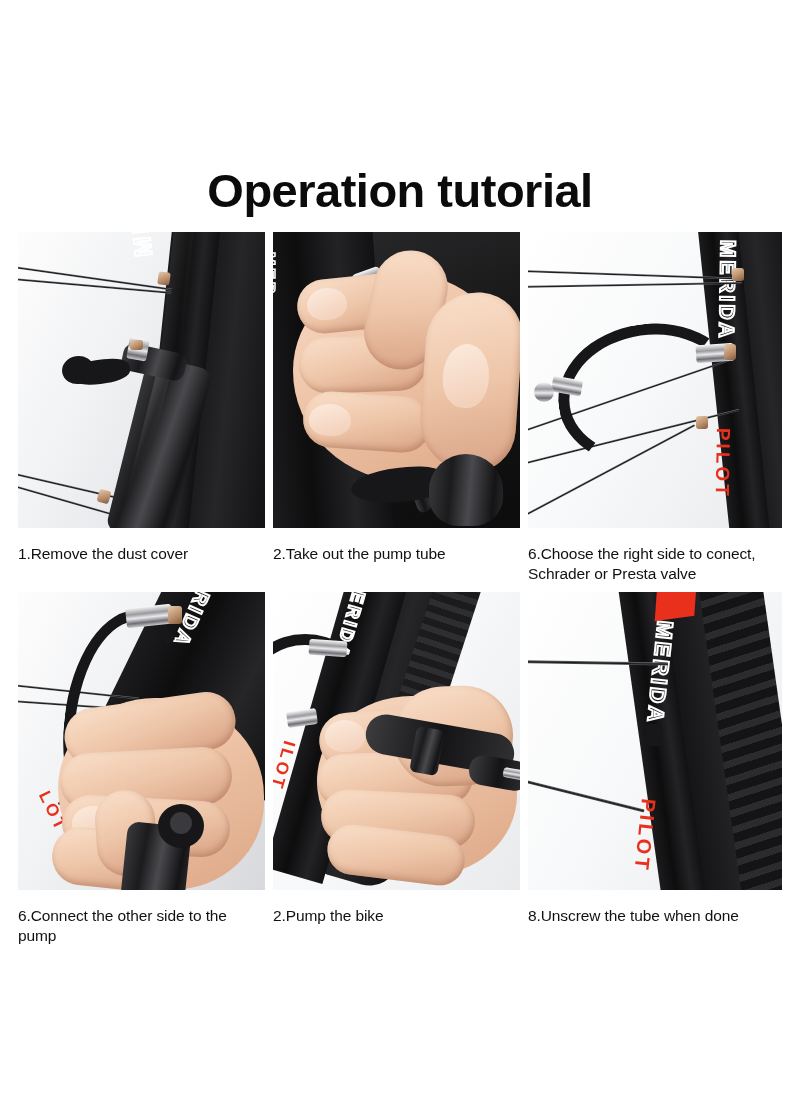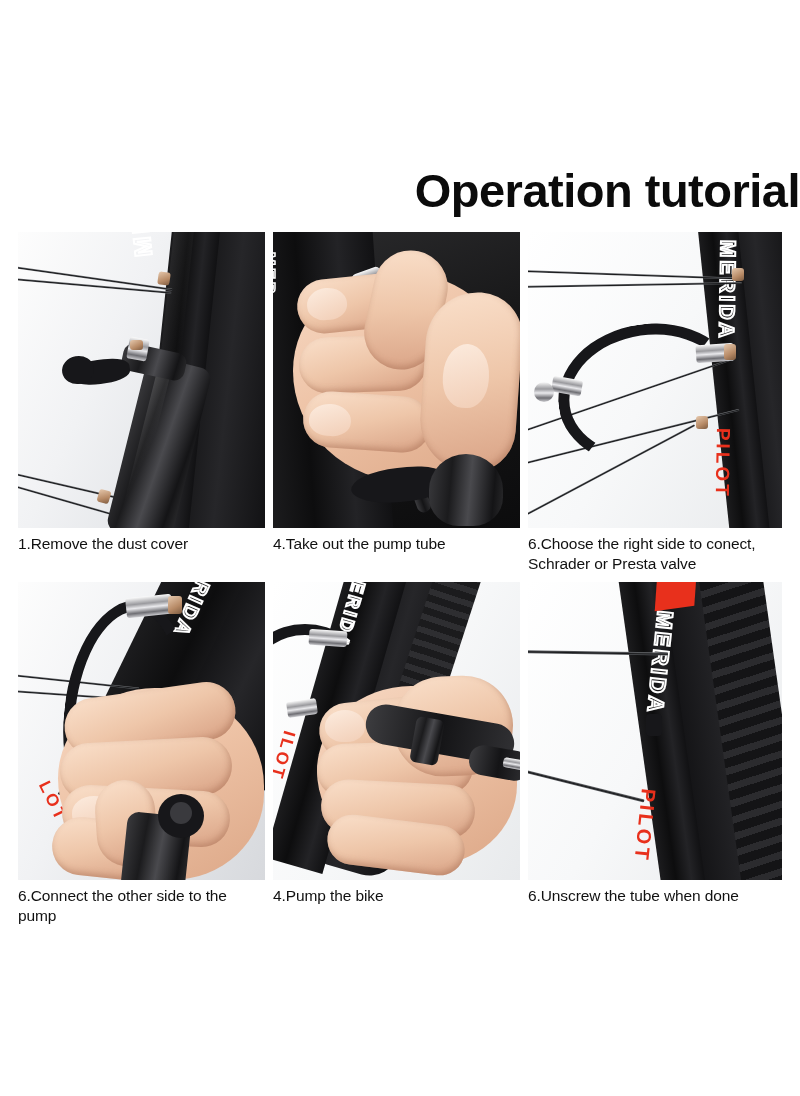--- a/index.html
+++ b/index.html
@@ -20,21 +20,21 @@
     position: absolute;
     inset: 0;
     background: #fff;
   }
 
   .page-title {
     position: absolute;
     top: 166px;
     left: 0;
     width: 800px;
-    text-align: right;
+    text-align: center;
     font-size: 47px;
     font-weight: 700;
     letter-spacing: -0.5px;
     color: #0b0b0b;
     line-height: 1.05;
   }
 
   .grid {
     position: absolute;
     top: 232px;
@@ -54,21 +54,21 @@
     height: 296px;
     overflow: hidden;
     background: #e9eaec;
   }
   .panel.tall { height: 298px; }
 
   .caption {
     font-size: 15.5px;
     line-height: 20px;
     color: #111;
-    padding-top: 6px;
+    padding-top: 16px;
     padding-bottom: 8px;
     min-height: 48px;
     box-sizing: border-box;
     letter-spacing: -0.1px;
   }
 
   .row2 .panel { height: 298px; }
 
   
   .scene { position: absolute; inset: 0; }
@@ -239,21 +239,21 @@
 
           <div class="finger" style="left:96px; top:18px; width:74px; height:120px; transform:rotate(12deg); border-radius:40px;"></div>
 
           <div class="finger" style="left:150px; top:60px; width:96px; height:180px; transform:rotate(4deg); border-radius:60px 50px 50px 60px;"></div>
           <div class="nail" style="left:170px; top:112px; width:46px; height:64px; transform:rotate(4deg);"></div>
 
           <div class="lever" style="left:78px; top:236px; width:96px; height:34px; transform:rotate(-6deg);"></div>
           <div class="pump-body" style="left:156px; top:222px; width:74px; height:72px; border-radius:50% 50% 40% 40%;"></div>
         </div>
       </div>
-      <div class="caption">4.Take out the pump tube</div>
+      <div class="caption">2.Take out the pump tube</div>
     </div>
 
     <div class="cell">
       <div class="panel">
         <div class="scene">
           <div class="bg-grad-white"></div>
 
           <div class="tire" style="left:214px; top:-20px; width:70px; height:340px; transform:rotate(-6deg); border-radius:0 0 0 40px;"></div>
           <div class="rim" style="left:186px; top:-20px; width:40px; height:340px; transform:rotate(-6deg);"></div>
           <div class="brand outline" style="left:212px; top:8px; font-size:21px; transform:rotate(91deg); transform-origin:left top; -webkit-text-stroke:2px #ffffff;">MERIDA</div>
@@ -335,21 +335,21 @@
           <div class="finger" style="left:48px; top:200px; width:154px; height:54px; transform:rotate(3deg);"></div>
           <div class="finger" style="left:54px; top:238px; width:138px; height:50px; transform:rotate(7deg);"></div>
           <div class="finger" style="left:120px; top:94px; width:120px; height:100px; transform:rotate(-2deg); border-radius:60px;"></div>
 
           <div class="pump-tube" style="left:92px; top:132px; width:150px; height:40px; transform:rotate(10deg); border-radius:20px;"></div>
           <div class="pump-body" style="left:140px; top:136px; width:28px; height:46px; transform:rotate(10deg); border-radius:6px;"></div>
           <div class="pump-tube" style="left:196px; top:166px; width:60px; height:30px; transform:rotate(10deg); border-radius:14px;"></div>
           <div class="chrome" style="left:230px; top:178px; width:36px; height:10px; transform:rotate(10deg);"></div>
         </div>
       </div>
-      <div class="caption">4.Pump the bike</div>
+      <div class="caption">2.Pump the bike</div>
     </div>
 
     <div class="cell row2">
       <div class="panel tall">
         <div class="scene">
           <div class="bg-grad-white"></div>
 
           <div class="tire" style="left:160px; top:-30px; width:96px; height:360px; transform:rotate(-8deg); border-radius:60px 0 0 70px; background:repeating-linear-gradient(170deg,#141416 0 9px,#2b2b2e 9px 16px);"></div>
           <div class="tire" style="left:140px; top:-30px; width:52px; height:360px; transform:rotate(-8deg); background:linear-gradient(90deg,#0f0f11,#222225);"></div>
 
@@ -358,17 +358,17 @@
           <div class="brand red" style="left:132px; top:208px; font-size:20px; transform:rotate(96deg); transform-origin:left top;">PILOT</div>
 
           <div style="position:absolute; left:128px; top:-16px; width:40px; height:42px; background:#e8301c; transform:rotate(-8deg) skewX(-12deg);"></div>
 
           <div class="spoke" style="left:-10px; top:68px; width:150px; transform:rotate(1deg); height:3px;"></div>
           <div class="spoke" style="left:-10px; top:186px; width:130px; transform:rotate(14deg); height:3px;"></div>
 
           <div class="lever" style="left:118px; top:132px; width:16px; height:22px; border-radius:4px;"></div>
         </div>
       </div>
-      <div class="caption">6.Unscrew the tube when done</div>
+      <div class="caption">8.Unscrew the tube when done</div>
     </div>
 
   </div>
 </div>
 
 </body></html>

